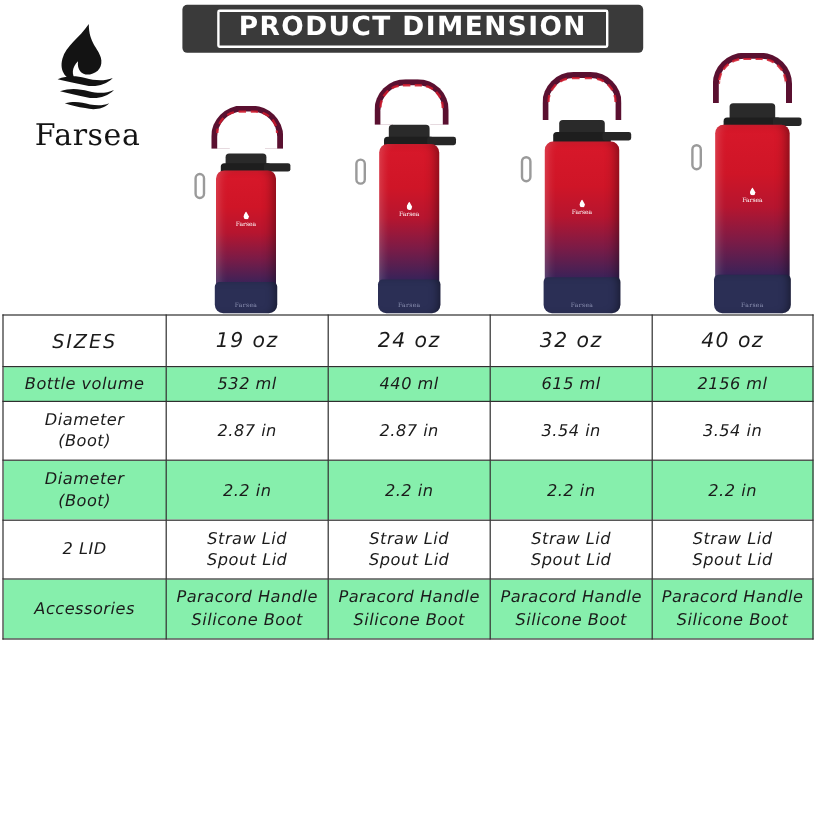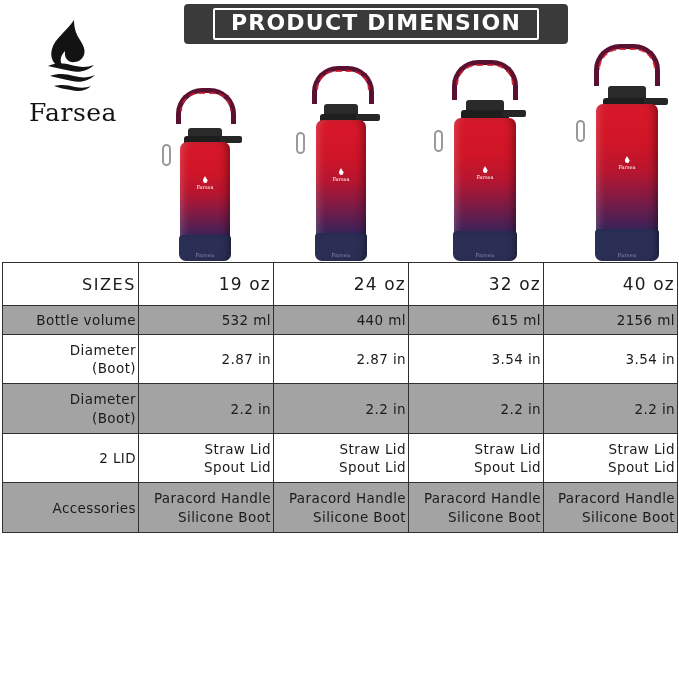--- a/index.html
+++ b/index.html
@@ -15,21 +15,21 @@
   }
   .page {
     position: relative;
     width: 679px;
     height: 682px;
   }
 
   
   .banner {
     position: absolute;
-    left: 184px;
+    left: 152px;
     top: 4px;
     width: 384px;
     height: 40px;
     background: #3a3a3a;
     border-radius: 4px;
     display: flex;
     align-items: center;
     justify-content: center;
   }
   .banner-inner {
@@ -178,29 +178,30 @@
   table.specs {
     position: absolute;
     left: 2px;
     top: 262px;
     width: 675px;
     border-collapse: collapse;
     table-layout: fixed;
   }
   table.specs td {
     border: 1px solid #2f2f2f;
-    text-align: right;
+    text-align: center;
     vertical-align: middle;
     font-size: 13.5px;
     color: #1b1b1b;
     letter-spacing: .4px;
     padding: 6px 2px;
     font-family: "DejaVu Sans", sans-serif;
-  }
-  table.specs tr.shaded td { background: #a3a3a3; }
+    font-style: italic;
+  }
+  table.specs tr.shaded td { background: #86efac; }
   table.specs tr.plain td { background: #ffffff; }
   td.rowhead { font-size: 13px; }
   tr.head td {
     font-size: 17px;
     font-weight: normal;
     letter-spacing: 1.2px;
     padding: 11px 2px;
   }
   tr.head td.rowhead { font-size: 16px; letter-spacing: 1.6px; }
   .twoline { line-height: 1.35; }

